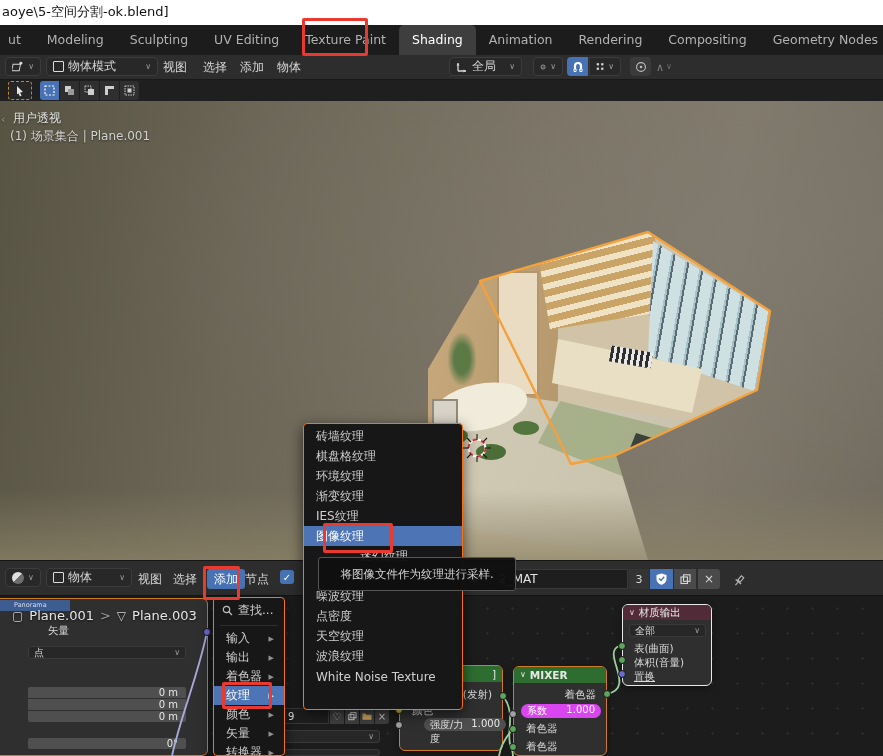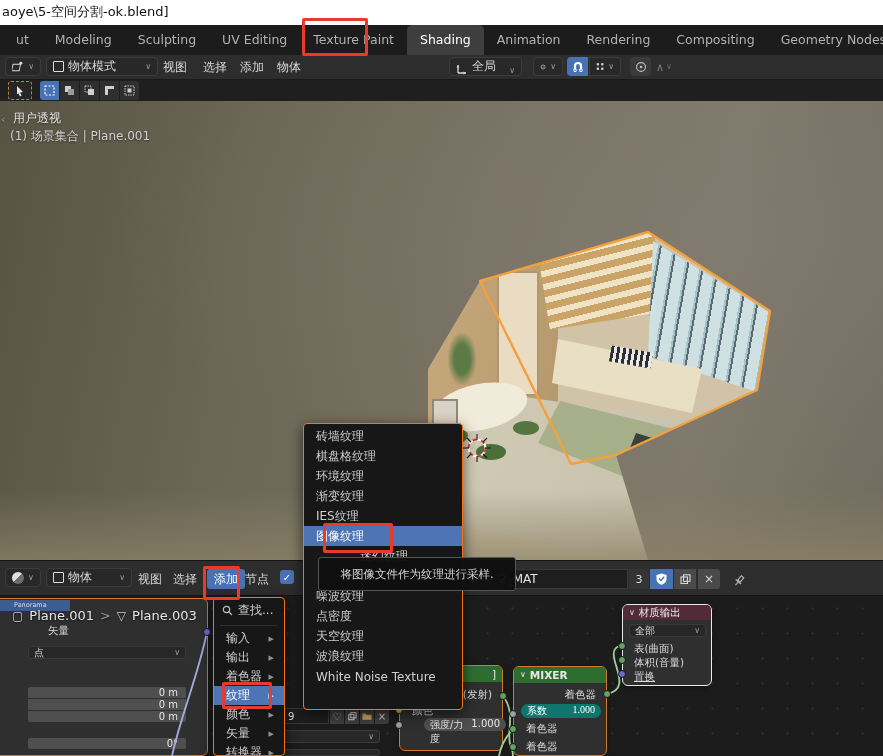--- a/index.html
+++ b/index.html
@@ -6,21 +6,21 @@
   #app{position:relative;width:883px;height:756px;overflow:hidden;
        font-family:"DejaVu Sans","Liberation Sans",sans-serif;
        -webkit-font-smoothing:antialiased;background:#1c1c1c;}
   .abs{position:absolute;}
   
   #titlebar{left:0;top:0;width:883px;height:25px;background:#ffffff;color:#111;
             font-size:13px;line-height:24px;padding-left:2px;box-sizing:border-box;}
   
   #tabbar{left:0;top:25px;width:883px;height:30px;background:#1c1c1c;display:flex;align-items:stretch;}
   .tab{color:#b2b2b2;font-size:12.5px;line-height:30px;padding:0 13px;white-space:nowrap;}
-  .tab.first{padding-left:16px;}
+  .tab.first{padding-left:8px;}
   .tab.active{background:#3e3e3e;color:#ffffff;border-radius:5px 5px 0 0;}
   
   #vp-header{left:0;top:55px;width:883px;height:24px;background:#2d2d2d;border-bottom:1px solid #191919;}
   .hdr-item{position:absolute;top:0;height:24px;display:flex;align-items:center;color:#d6d6d6;font-size:12px;gap:4px;}
   .dropdown{background:#282828;border:1px solid #3c3c3c;border-radius:4px;box-sizing:border-box;padding:0 6px;height:19px;top:2px;}
   .caret{font-size:8px;color:#999;line-height:1;}
   .sq-icon{display:inline-block;width:9px;height:9px;border:1.2px solid #dcdcdc;border-radius:1px;}
   .blue-btn{background:#4772b3;border-radius:4px 0 0 4px;}
   .gray-btn{background:#3a3a3a;border-radius:4px;}
   
@@ -51,21 +51,21 @@
   .node.sel{border:1.6px solid #d07c28;}
   .node.active{border:1.4px solid #e9e9e9;}
   .nhead{height:16px;border-radius:5px 5px 0 0;display:flex;align-items:center;gap:4px;padding:0 6px;color:#e8e8e8;font-size:10.5px;overflow:hidden;white-space:nowrap;}
   .nhead.green{background:#2d6e30;}
   .nhead.maroon{background:#512b38;}
   .nrow{position:absolute;font-size:10.5px;color:#d9d9d9;display:flex;align-items:center;}
   .socket{position:absolute;width:8px;height:8px;border-radius:50%;border:1px solid #161616;box-sizing:border-box;}
   .sock-green{background:#5ea55e;} .sock-yellow{background:#d8c03a;}
   .sock-purple{background:#6b6bd0;} .sock-gray{background:#a0a0a0;}
   .nfield{background:#4f4f4f;border-radius:2px;color:#e8e8e8;font-size:10px;display:flex;box-sizing:border-box;}
-  .nfield.blue{background:#0f766e;font-family:Liberation Serif, serif;}
+  .nfield.blue{background:#d946ef;}
   .ndrop{background:#272727;border:1px solid #3a3a3a;border-radius:3px;color:#d9d9d9;font-size:10px;display:flex;align-items:center;box-sizing:border-box;padding:0 5px;}
   .ndrop .caret{margin-left:auto;}
   
   .menu-panel{position:absolute;background:#171717;border:1px solid #f97316;border-radius:4px;box-shadow:0 4px 14px rgba(0,0,0,.6);overflow:hidden;box-sizing:border-box;}
   .mi{display:flex;align-items:center;color:#cfcfcf;font-size:12px;padding:0 10px 0 12px;box-sizing:border-box;}
   .mi .arrow{margin-left:auto;font-size:7px;color:#909090;}
   .mi.hl{background:#4d74b5;color:#ffffff;}
   .mi.wn::first-letter{text-decoration:underline;}
   .msep{height:1px;background:#2e2e2e;margin:3px 6px;}
   #tooltip{position:absolute;left:318px;top:557px;width:196px;height:32px;z-index:30;
@@ -114,21 +114,21 @@
     <div class="hdr-item" style="left:203px;">
         <span>选择</span>
       </div>
     <div class="hdr-item" style="left:240px;">
         <span>添加</span>
       </div>
     <div class="hdr-item" style="left:277px;">
         <span>物体</span>
       </div>
 
-    <div class="hdr-item dropdown" style="left:449px;width:73px;align-items:flex-end;">
+    <div class="hdr-item dropdown" style="left:449px;width:73px;">
       <svg width="12" height="12" viewBox="0 0 12 12">
         <path d="M2,10 L2,2 M2,10 L10,10" stroke="#d8d8d8" stroke-width="1.3" fill="none"></path>
         <path d="M2,2 l-1.5,2.5 h3 z M10,10 l-2.5,-1.5 v3 z" fill="#d8d8d8"></path>
       </svg>
       <span>全局</span>
       <span class="caret" style="margin-left:auto;">∨</span>
     </div>
     <div class="hdr-item dropdown" style="left:533px;width:30px;">
       <svg width="12" height="12" viewBox="0 0 12 12">
         <circle cx="6" cy="6" r="4" fill="none" stroke="#d8d8d8" stroke-width="1.2"></circle>

